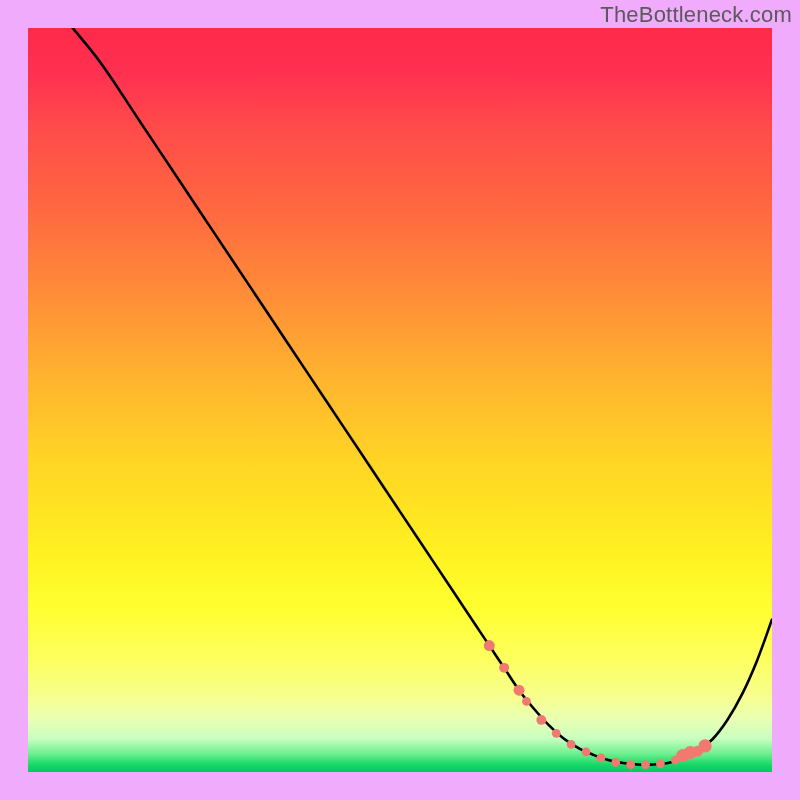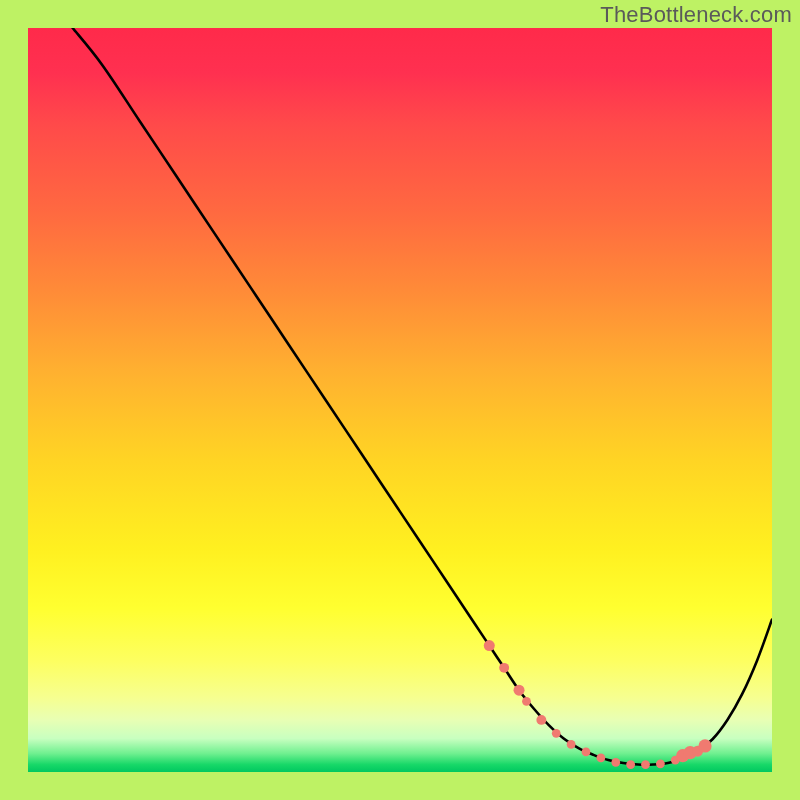--- a/index.html
+++ b/index.html
@@ -8,21 +8,21 @@
     width: 800px;
     height: 800px;
     background: #000000;
     overflow: hidden;
     font-family: Arial, Helvetica, sans-serif;
   }
   .frame {
     position: relative;
     width: 800px;
     height: 800px;
-    background: #bef264;
+    background: #f0abfc;
   }
   .watermark {
     position: absolute;
     top: 2px;
     right: 8px;
     font-size: 22px;
     font-weight: 500;
     color: #5a5a5a;
     letter-spacing: 0.2px;
     z-index: 50;

